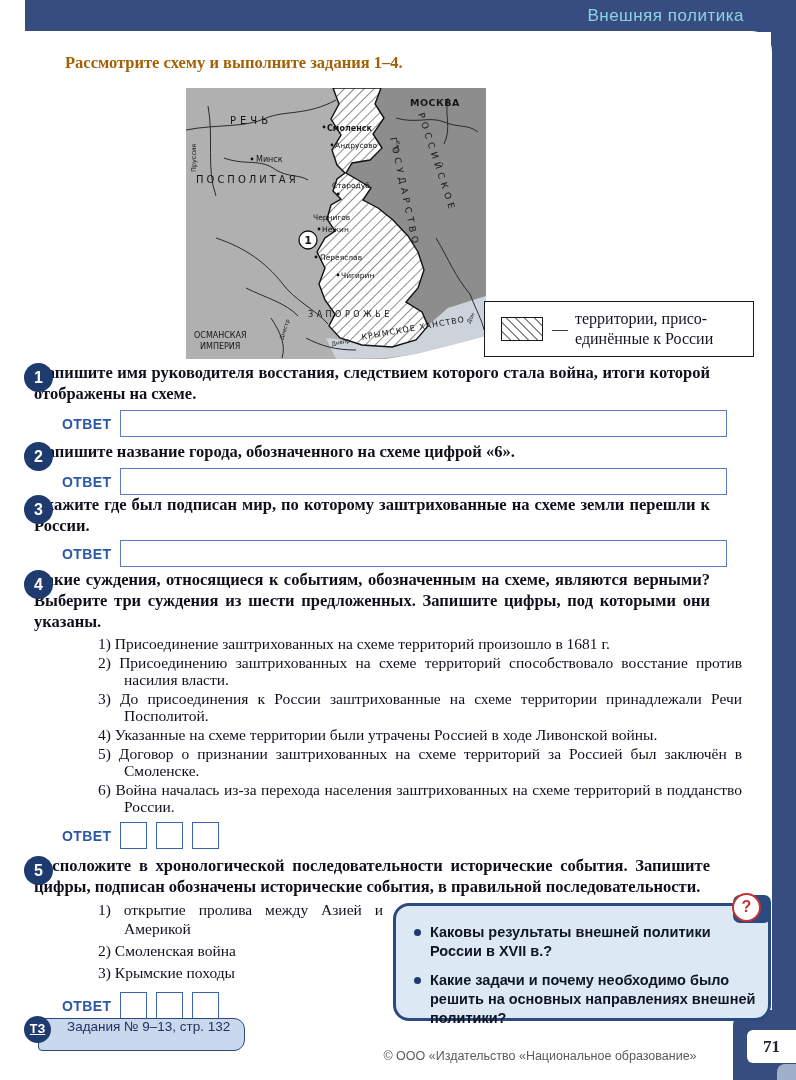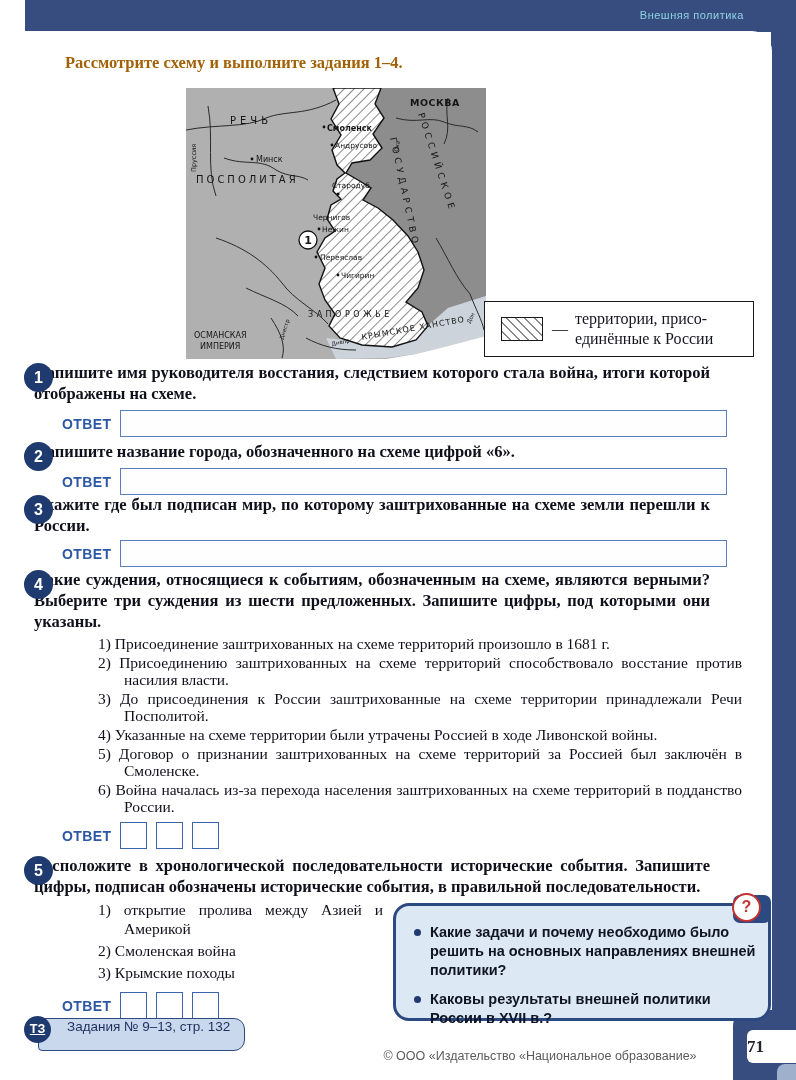--- a/index.html
+++ b/index.html
@@ -3,28 +3,28 @@
 <meta charset="utf-8">
 <style>
   html,body{margin:0;padding:0;}
   body{
     width:796px;height:1080px;position:relative;background:#ffffff;
     font-family:"Liberation Sans",sans-serif;overflow:hidden;
   }
   
   #header-bar{
     position:absolute;left:25px;top:0;width:771px;height:32px;background:#374d80;
-    color:#8fd2e2;font-size:11px;letter-spacing:.5px;text-align:right;
+    color:#8fd2e2;font-size:17px;letter-spacing:.5px;text-align:right;
     line-height:31px;padding-right:52px;box-sizing:border-box;
   }
   #right-strip{position:absolute;left:771px;top:0;width:25px;height:1080px;background:#374d80;}
   #sheet{position:absolute;left:0;top:31px;width:772px;height:1049px;background:#fff;border-top-right-radius:20px;}
   #corner-navy{position:absolute;left:733px;top:1010px;width:63px;height:70px;background:#374d80;border-top-left-radius:16px;}
   #pagenum-tab{position:absolute;left:747px;top:1030px;width:49px;height:33px;background:#fff;border-radius:6px 0 0 6px;
-    font:600 17px/33px "Liberation Serif",serif;color:#20252e;}
+    font:600 17px/33px "Liberation Serif",serif;color:#20252e;text-align:center;}
   #corner-curl{position:absolute;left:777px;top:1064px;width:19px;height:16px;background:#9fb0cc;border-radius:8px 0 0 0;}
   
   #instruction{position:absolute;left:65px;top:53px;font:bold 16.5px "Liberation Serif",serif;color:#a16207;}
   
   #map{position:absolute;left:186px;top:88px;width:300px;height:271px;}
   #legend{
     position:absolute;left:484px;top:301px;width:270px;height:56px;border:1.6px solid #1a1a1a;background:#fff;
     display:flex;align-items:center;box-sizing:border-box;padding:0 8px 0 16px;
   }
   .legend-swatch{width:40px;height:22px;border:1.2px solid #1a1a1a;flex:0 0 40px;
@@ -230,25 +230,25 @@
       <div class="answer-box"></div>
     </div>
   </div>
 </div>
 
 <div id="infobox">
   <div id="qmark-tab"></div>
   <div id="qmark">?</div>
   <div class="info-item">
     <div class="info-bullet"></div>
-    <div>Какие задачи и почему необходимо было решить на основных направлениях внешней политики?</div>
+    <div>Каковы результаты внешней политики России в XVII в.?</div>
   </div>
   <div class="info-item">
     <div class="info-bullet"></div>
-    <div>Каковы результаты внешней политики России в XVII в.?</div>
+    <div>Какие задачи и почему необходимо было решить на основных направлениях внешней политики?</div>
   </div>
 </div>
 
 <div id="tz">
   <div id="tz-pill">Задания № 9–13, стр. 132</div>
   <div id="tz-circle">ТЗ</div>
 </div>
 <div id="copyright">© ООО «Издательство «Национальное образование»</div>
 <div id="pagenum-tab">71</div>
 <div id="corner-curl"></div>

